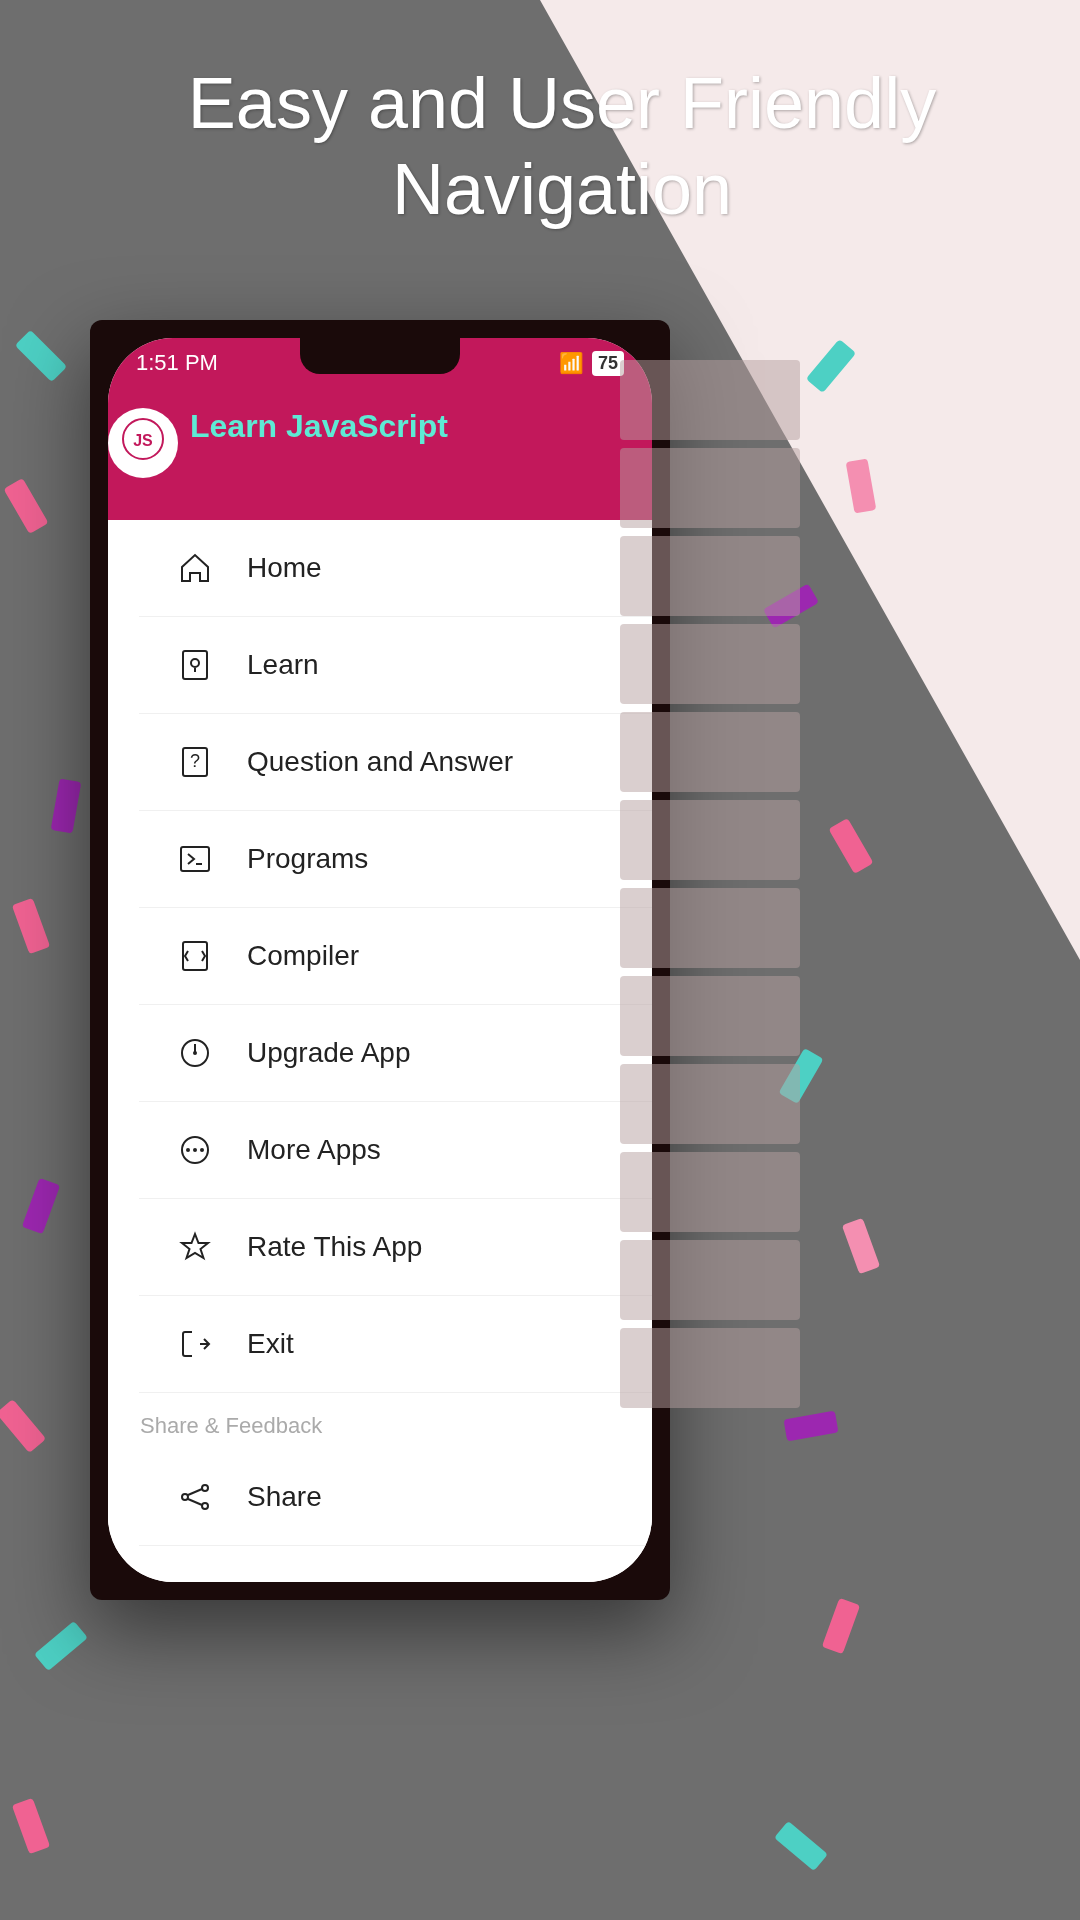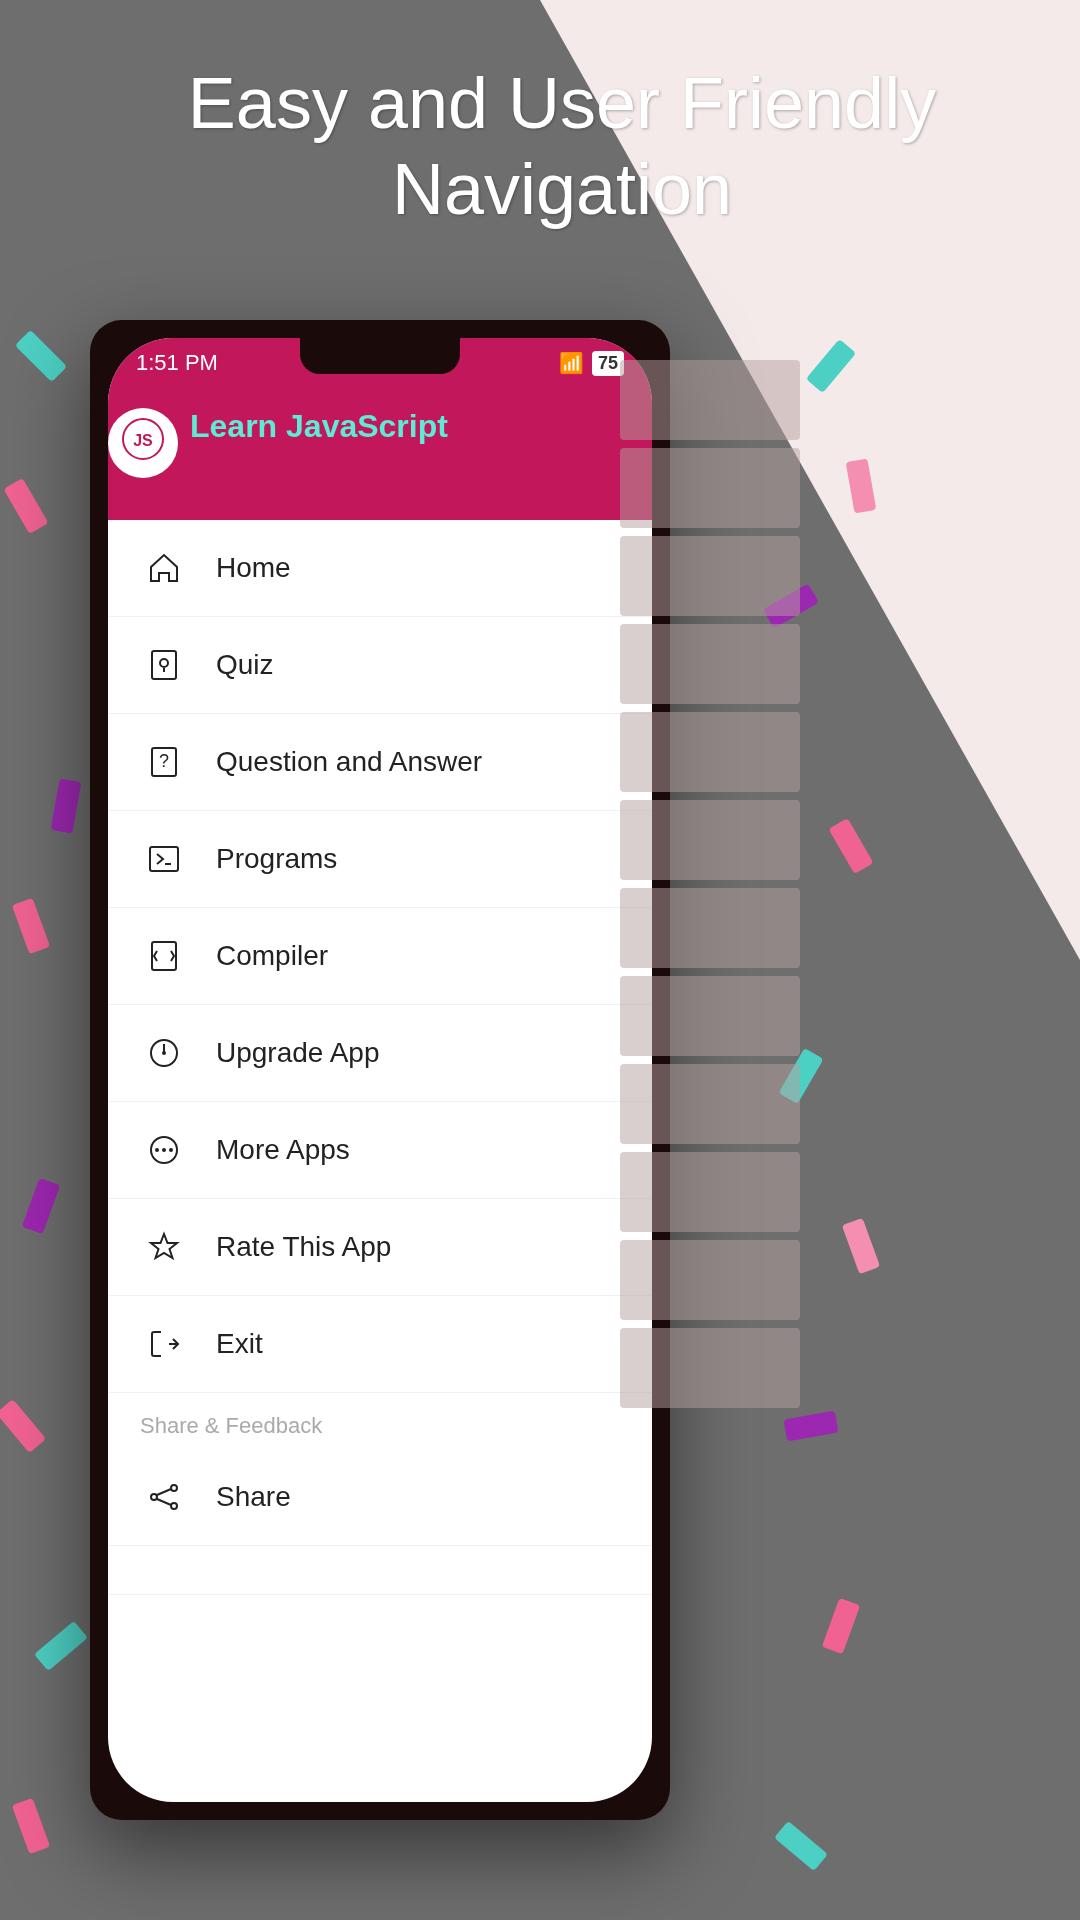--- a/index.html
+++ b/index.html
@@ -50,23 +50,23 @@
       text-shadow: 1px 1px 3px rgba(0,0,0,0.3);
       margin-left: 44px;
     }
 
     
     .phone-frame {
       position: absolute;
       top: 320px;
       left: 90px;
       width: 580px;
-      height: 1500px;
+      height: 1280px;
       background: #1a0a0a;
-      border-radius: 32px;
+      border-radius: 12px;
       box-shadow: 0 30px 80px rgba(0,0,0,0.5);
       overflow: hidden;
     }
 
     
     .phone-screen {
       position: absolute;
       top: 18px;
       left: 18px;
       right: 18px;
@@ -140,20 +140,21 @@
       overflow-y: auto;
     }
 
     .menu-item {
       display: flex;
       align-items: center;
       gap: 28px;
       padding: 24px 32px;
       border-bottom: 1px solid #f0f0f0;
       cursor: pointer;
+      margin-left: 31px;
     }
 
     .menu-icon {
       width: 48px;
       height: 48px;
       display: flex;
       align-items: center;
       justify-content: center;
       font-size: 34px;
       color: #222;
@@ -271,21 +272,21 @@
       <span class="menu-label">Home</span>
     </div>
           <div class="menu-item">
       <div class="menu-icon">
               <svg width="34" height="34" viewBox="0 0 34 34" fill="none">
                 <rect x="5" y="3" width="24" height="28" rx="2" stroke="#222" stroke-width="2" fill="none"></rect>
                 <circle cx="17" cy="15" r="4" stroke="#222" stroke-width="2" fill="none"></circle>
                 <line x1="17" y1="20" x2="17" y2="24" stroke="#222" stroke-width="2"></line>
               </svg>
             </div>
-      <span class="menu-label">Quiz</span>
+      <span class="menu-label">Learn</span>
     </div>
           <div class="menu-item">
       <div class="menu-icon">
               <svg width="34" height="34" viewBox="0 0 34 34" fill="none">
                 <rect x="5" y="3" width="24" height="28" rx="2" stroke="#222" stroke-width="2" fill="none"></rect>
                 <text x="17" y="22" text-anchor="middle" font-size="18" fill="#222">?</text>
               </svg>
             </div>
       <span class="menu-label">Question and Answer</span>
     </div>

